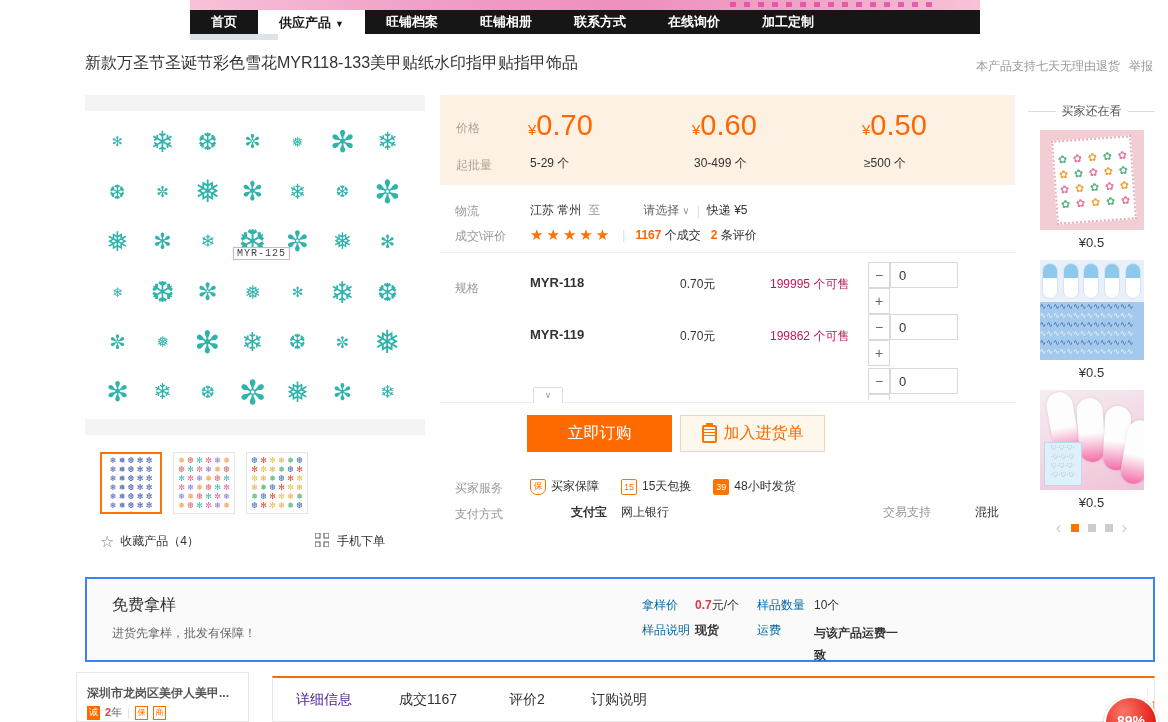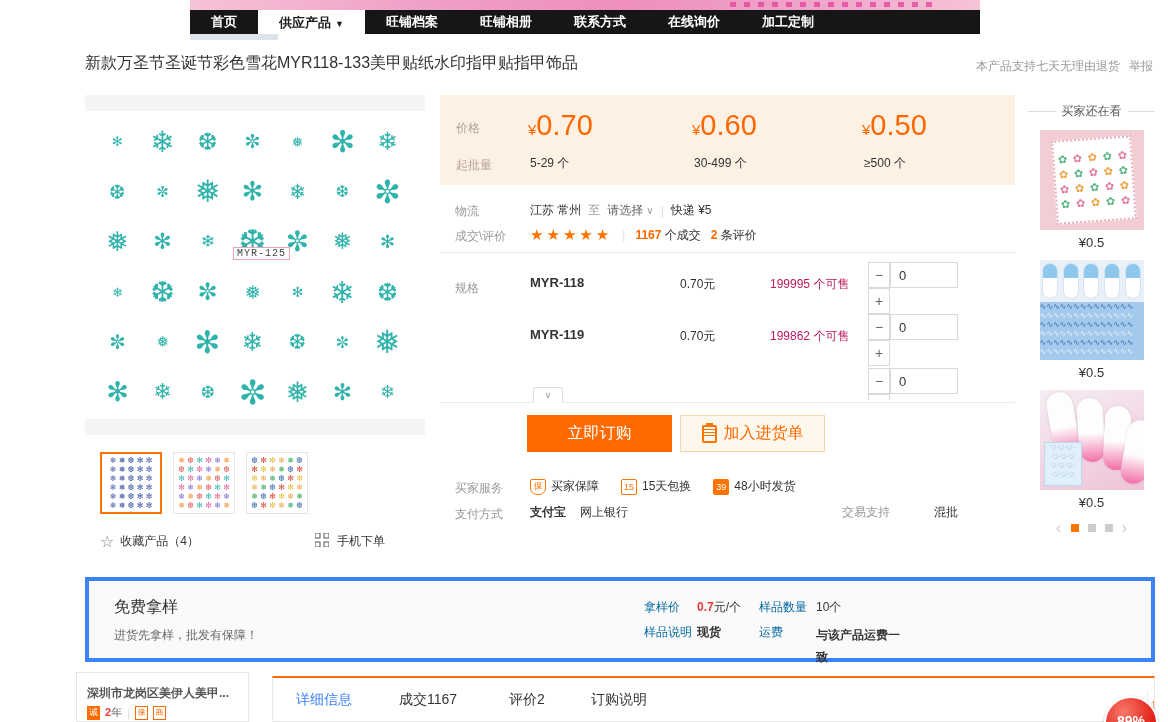--- a/index.html
+++ b/index.html
@@ -46,21 +46,21 @@
   
   .price-box { left:440px; top:95px; width:575px; height:90px; background:#fdf1e4; }
   .pb-label { position:absolute; left:16px; font-size:12px; color:#b0a294; }
   .tier-price { position:absolute; top:14px; color:#ff6600; }
   .tier-price .yen { font-size:15px; }
   .tier-price .num { font-size:29px; }
   .tier-qty { position:absolute; top:60px; font-size:12px; color:#333; }
 
   .row-label { position:absolute; left:455px; font-size:12px; color:#999; }
   .logi-val { left:530px; top:202px; font-size:12px; color:#333; display:flex; align-items:center; gap:7px; }
-  .select-box { color:#666; cursor:pointer; }
+  .select-box { color:#666; cursor:pointer;margin-left:36px; }
   .select-box .caret { color:#999; font-size:10px; margin-left:3px; }
   .vdiv { color:#ddd; }
   .stars { color:#ff7300; font-size:15px; letter-spacing:3px; }
   .deal-row { left:530px; top:226px; font-size:12px; display:flex; align-items:center; gap:10px; }
   .o-num { color:#ff6600; font-weight:bold; }
   .hdiv { left:440px; width:575px; border-top:1px solid #ececec; }
 
   .sku-area { left:440px; top:258px; width:575px; height:142px; overflow:hidden; }
   .sku-row { position:absolute; left:0; width:100%; height:52px; }
   .sku-name { position:absolute; left:90px; top:17px; font-size:13px; font-weight:bold; color:#333; }
@@ -86,21 +86,21 @@
   .clip-icon::before { content:""; position:absolute; left:2px; top:-4px; width:7px; height:3px; background:#ff7300; }
 
   .svc-row { left:530px; top:478px; display:flex; align-items:center; gap:22px; font-size:12px; color:#333; }
   .svc { display:flex; align-items:center; gap:5px; }
   .badge-outline { width:16px; height:16px; border:1px solid #ff7300; color:#ff7300; font-size:9px;
     display:flex; align-items:center; justify-content:center; border-radius:2px; }
   .badge-shield { border-radius:2px 2px 7px 7px; }
   .badge-fill { width:16px; height:16px; background:#ff7300; color:#fff; font-size:9px;
     display:flex; align-items:center; justify-content:center; border-radius:2px; }
   .pay-row { left:530px; top:504px; font-size:12px; color:#333; display:flex; gap:14px; }
-  .pay-bold { font-weight:bold; }
+  .pay-bold { font-weight:bold;margin-left:41px; }
 
   
   .sidebar { left:1028px; top:95px; width:127px; }
   .sb-head { display:flex; align-items:center; gap:6px; color:#555; font-size:12px; margin:8px 0 10px; }
   .sb-head .line { flex:1; border-top:1px solid #ddd; }
   .sb-card { margin-bottom:10px; cursor:pointer; }
   .sb-img { width:104px; height:100px; margin:0 auto; position:relative; overflow:hidden; }
   .sb-price { text-align:center; font-size:13px; color:#333; margin-top:5px; }
   .pager { display:flex; align-items:center; justify-content:center; gap:9px; margin-top:12px; }
   .pager .arrow { color:#ccc; font-size:17px; cursor:pointer; line-height:12px; }
@@ -117,42 +117,42 @@
   .img-waves .sea { height:58px; background:#a3c9ec; overflow:hidden; font-size:8px; line-height:9px;
     color:#3a64a0; white-space:nowrap; }
   .img-waves .sea .w2 { color:#eef5fc; }
   .img-nails { background:linear-gradient(160deg,#f5edf2,#efc3d8); }
   .img-nails .nail3 { position:absolute; width:26px; height:64px; border-radius:13px;
     background:linear-gradient(#fdfdfd 55%,#f26fa8); box-shadow:0 0 3px rgba(0,0,0,.12); }
   .img-nails .sheet3 { position:absolute; left:4px; bottom:4px; width:38px; height:44px; background:#dff0fa;
     border:1px solid #bcd8ea; font-size:7px; line-height:9px; color:#7f9db5; overflow:hidden; text-align:center; }
 
   
-  .sample-box { left:85px; top:577px; width:1070px; height:85px; background:#fafafa; border:4px solid #3b82f6; }
+  .sample-box { left:85px; top:577px; width:1070px; height:85px; background:#fafafa; border:2px solid #3b82f6; }
   .sample-title { position:absolute; left:25px; top:16px; font-size:16px; color:#333; }
   .sample-sub { position:absolute; left:25px; top:46px; font-size:12px; color:#666; }
   .sample-desc { position:absolute; left:178px; top:13px; width:310px; font-size:12px; color:#333; line-height:25px; }
   .sample-desc b { font-weight:bold; }
   .rule-link { color:#3d7fd9; cursor:pointer; }
   .sp-label { position:absolute; font-size:12px; color:#0369a1; }
   .sp-val { position:absolute; font-size:12px; color:#333; }
   .red-num { color:#e4393c; font-weight:bold; }
   .btn-sample { position:absolute; left:949px; top:23px; width:100px; height:37px; background:#fff;
     border:1px solid #ddd; font-size:14px; color:#333; cursor:pointer; }
 
   
   .shop-box { left:76px; top:672px; width:173px; height:50px; background:#fff; border:1px solid #e7e7e7; }
   .shop-name { position:absolute; left:10px; top:12px; font-size:12px; color:#555; font-weight:bold; white-space:nowrap; }
   .shop-badges { position:absolute; left:10px; top:32px; display:flex; align-items:center; gap:5px; font-size:11px; }
   .chip { width:13px; height:14px; background:#ff6a00; color:#fff; font-size:9px; display:flex; align-items:center; justify-content:center; }
   .chip-o { width:13px; height:14px; border:1px solid #ff6a00; color:#ff6a00; font-size:8px; display:flex; align-items:center; justify-content:center; }
   .yr-num { color:#e4393c; font-weight:bold; }
   .tabs-box { left:272px; top:676px; width:883px; height:46px; background:#fff; border:1px solid #e7e7e7; border-top:2px solid #ff6a00; }
   .tab { position:absolute; top:13px; font-size:14px; color:#333; cursor:pointer; }
-  .tab.active { color:#3b82f6; }
+  .tab.active { color:#4c1d95; }
 
   
   .float-pct { left:1104px; top:696px; width:54px; height:54px; border-radius:50%;
     background:radial-gradient(circle at 35% 28%,#f8776b,#e4261c 60%,#b50f0c); border:2px solid #fff;
     box-shadow:0 1px 3px rgba(0,0,0,.3); color:#fff; font-size:14px; font-weight:bold;
     text-align:center; line-height:46px; cursor:pointer; z-index:5; }
   .float-top { left:1150px; top:696px; color:#ff6a00; font-size:13px; font-weight:bold; cursor:pointer; z-index:5; }
   .edge-line { left:1147px; top:690px; width:1px; height:32px; background:#eee; }
 </style>
 </head>

